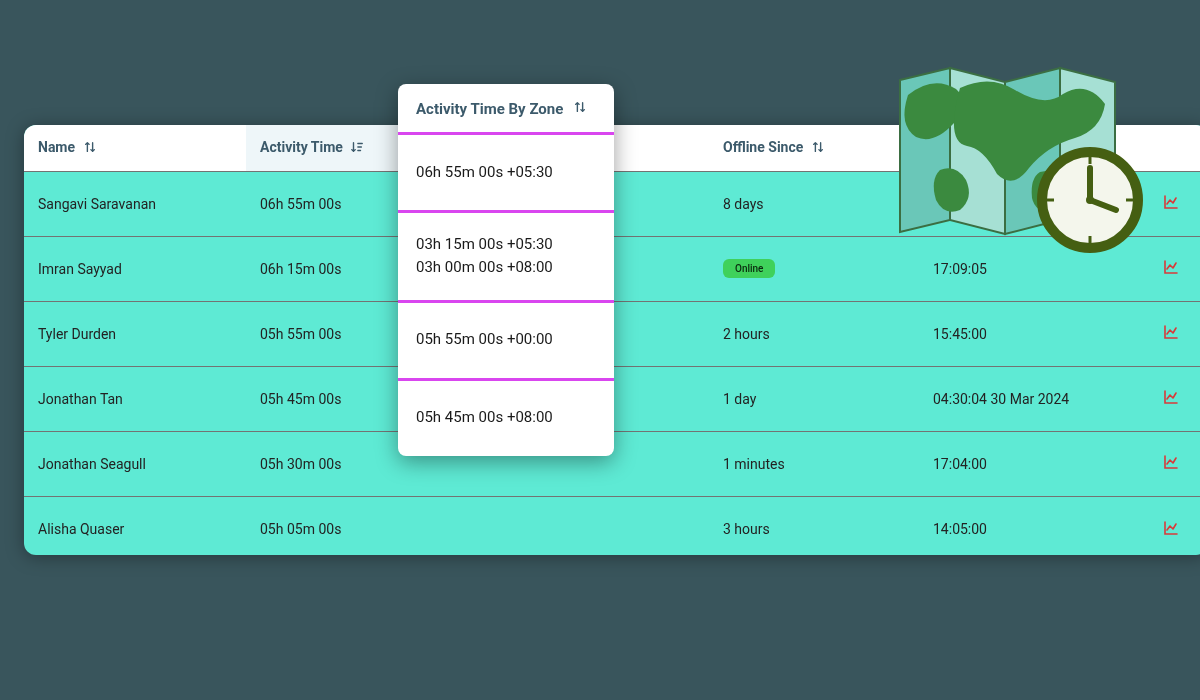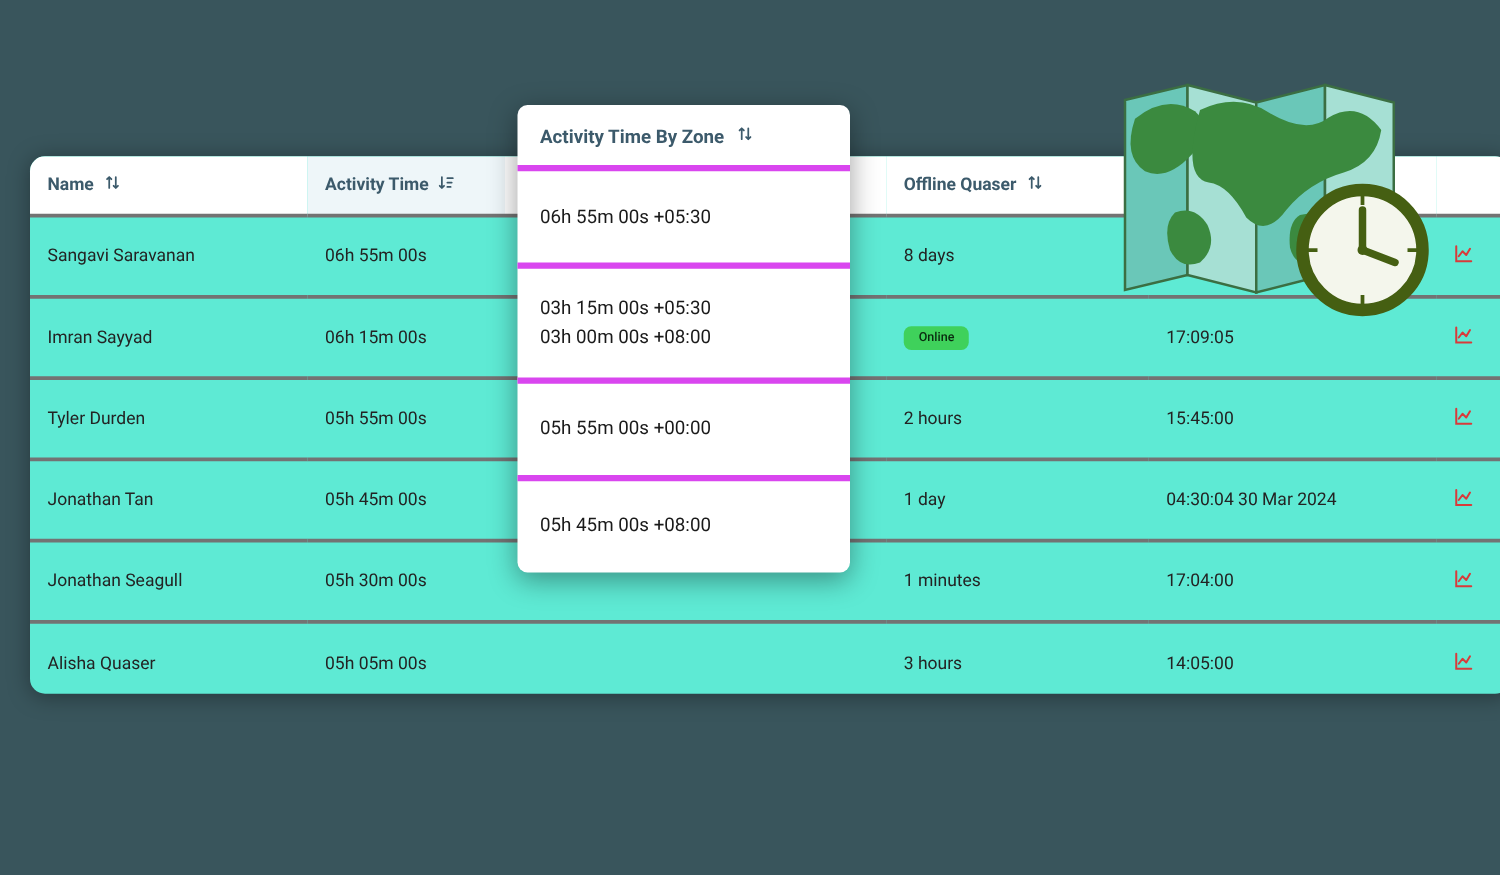--- a/index.html
+++ b/index.html
@@ -44,21 +44,21 @@
     white-space: nowrap;
     background: #fff;
   }
   .main-table th.col-activity { background: #eef6f9; }
 
   .main-table tbody td {
     font-size: 14px;
     color: #232323;
     padding: 0 14px;
     height: 65px;
-    border-top: 3px solid #737373;
+    border-top: 1px solid #737373;
     white-space: nowrap;
     vertical-align: middle;
   }
 
   .sort-icon {
     display: inline-block;
     vertical-align: middle;
     margin-left: 4px;
     color: #3c5a6b;
   }
@@ -74,42 +74,42 @@
   }
 
   .row-chart-icon {
     color: #d93a3a;
     cursor: pointer;
   }
 
   
   .zone-panel {
     position: absolute;
-    left: 414px;
+    left: 398px;
     top: 84px;
-    width: 266px;
+    width: 216px;
     background: #fff;
     border-radius: 8px;
     box-shadow: 0 6px 22px rgba(0,0,0,.38);
     z-index: 5;
   }
   .zone-header {
     font-size: 15px;
     font-weight: 700;
     color: #3c5a6b;
     padding: 16px 18px 14px 18px;
     display: flex;
     align-items: center;
     gap: 6px;
     white-space: nowrap;
   }
   .zone-cell {
     font-size: 15px;
     color: #1a1a1a;
-    border-top: 5px solid #d946ef;
+    border-top: 3px solid #d946ef;
     padding: 20px 18px;
     line-height: 1.55;
     min-height: 78px;
     display: flex;
     flex-direction: column;
     justify-content: center;
   }
 
   
   .decor {
@@ -150,21 +150,21 @@
           <span>Activity Time</span>
           <span class="sort-icon">
             <svg width="14" height="14" viewBox="0 0 16 16">
                 <path d="M4 3v10m0 0l-2-2m2 2l2-2" stroke="currentColor" stroke-width="1.6" fill="none" stroke-linecap="round"></path>
                 <path d="M9 4h5M9 8h4M9 12h3" stroke="currentColor" stroke-width="1.6" stroke-linecap="round"></path>
               </svg>
           </span>
         </th>
         <th></th>
         <th>
-          <span>Offline Quaser</span>
+          <span>Offline Since</span>
           <span class="sort-icon">
             <svg width="14" height="14" viewBox="0 0 16 16">
                 <path d="M5 3v10M5 3l-2 2M5 3l2 2M11 13V3m0 10l-2-2m2 2l2-2" stroke="currentColor" stroke-width="1.6" fill="none" stroke-linecap="round"></path>
               </svg>
           </span>
         </th>
         <th>
           <span></span>
         </th>
         <th></th>

